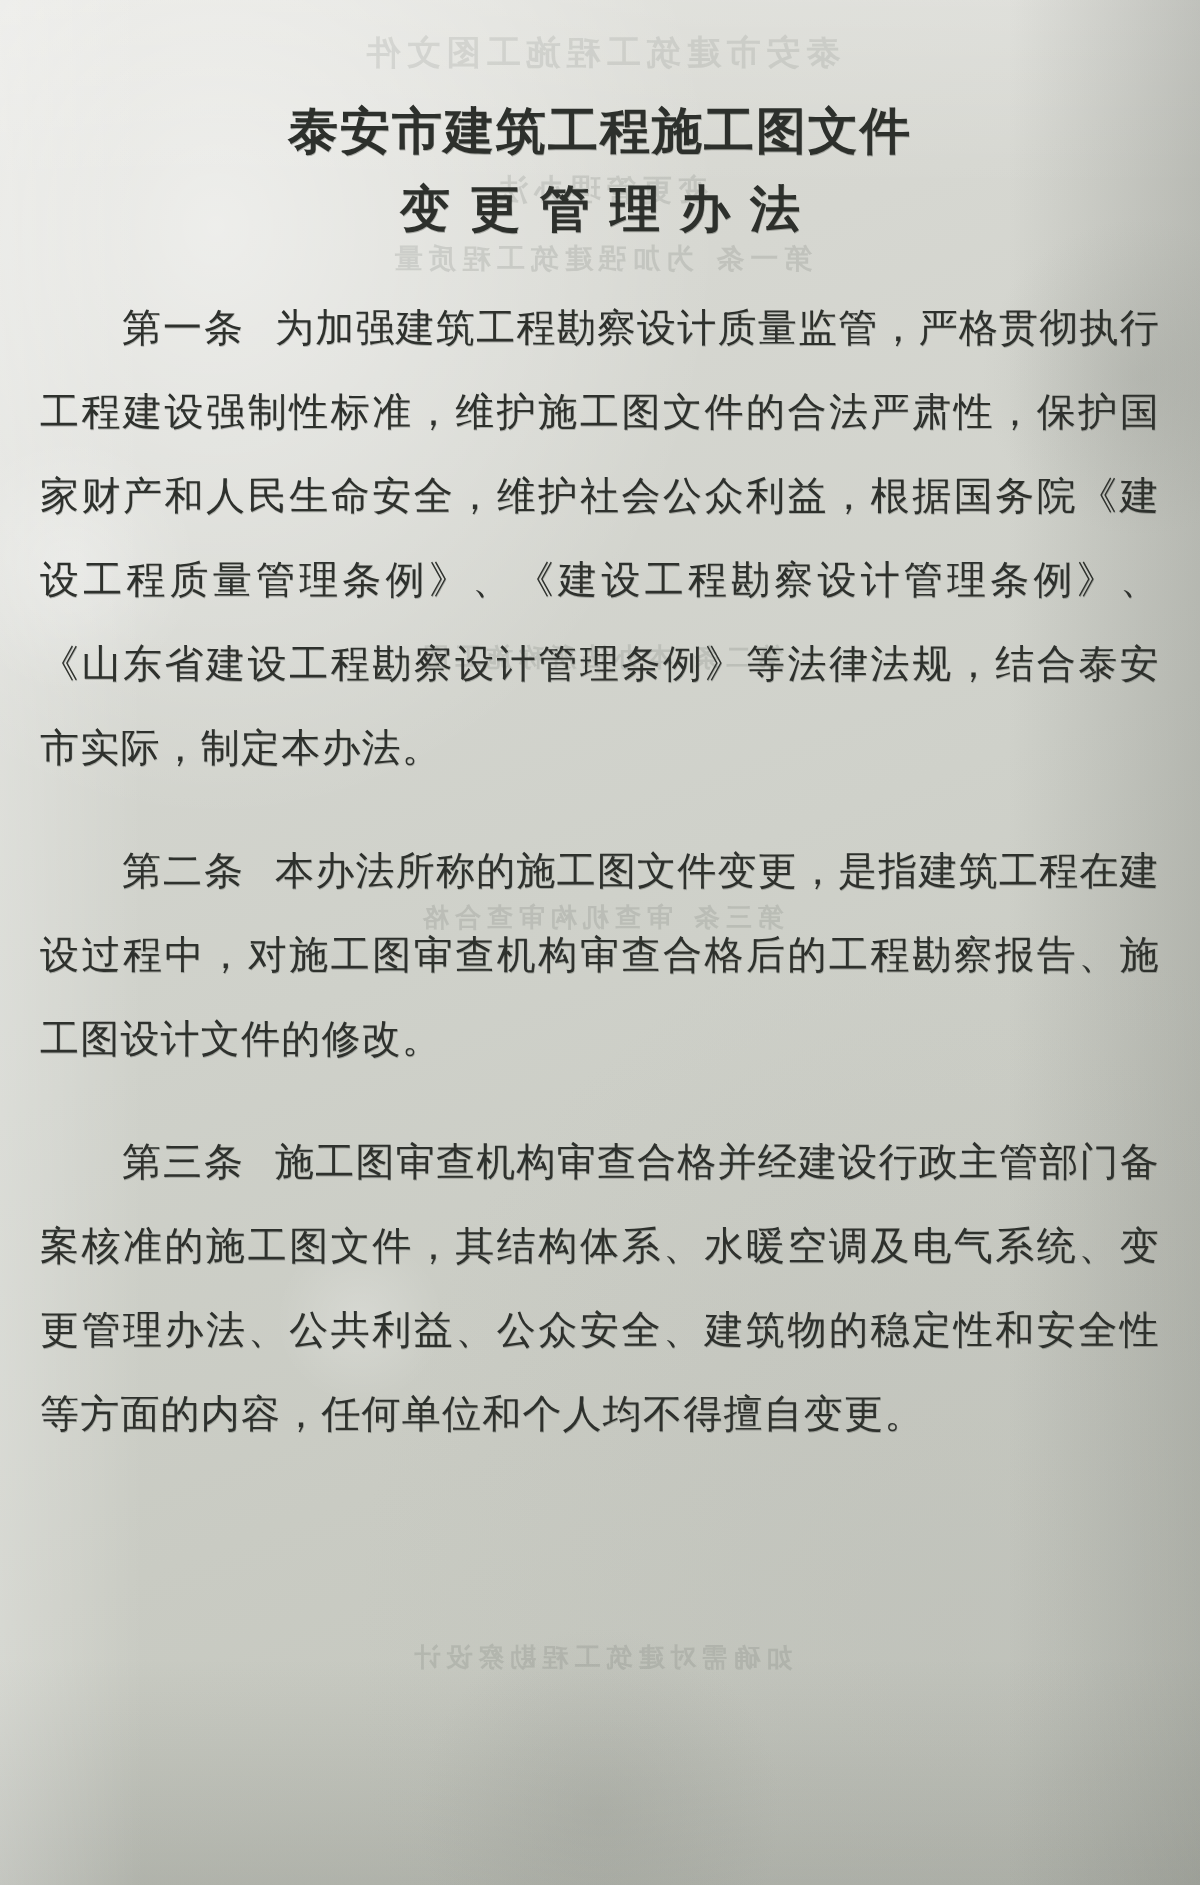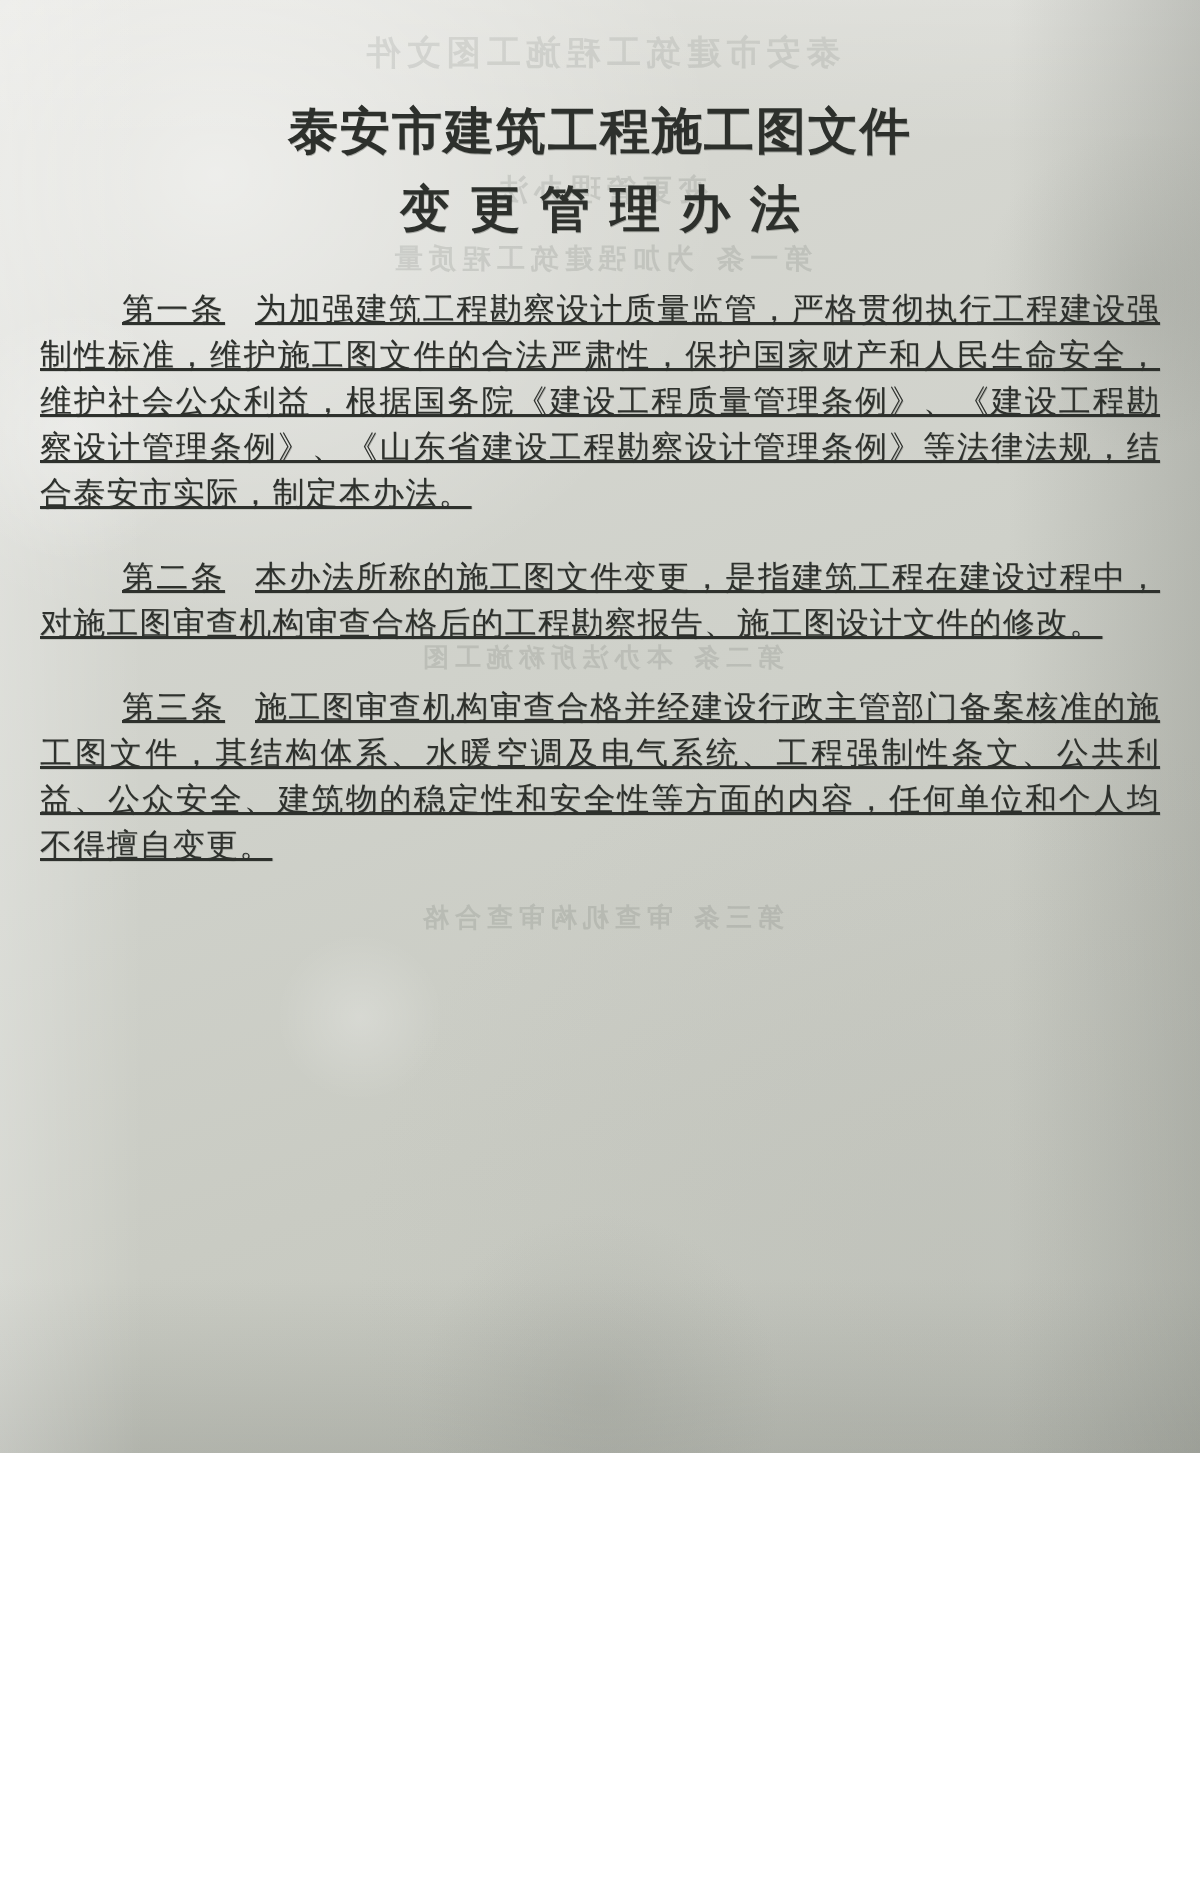--- a/index.html
+++ b/index.html
@@ -3,21 +3,21 @@
 <meta charset="utf-8">
 <style>
   html, body {
     margin: 0;
     padding: 0;
     background: #ffffff;
   }
   #page {
     position: relative;
     width: 1200px;
-    height: 1453px;
+    height: 1885px;
     overflow: hidden;
     background:
       radial-gradient(ellipse 60% 45% at 18% 12%, rgba(255,255,255,0.55) 0%, rgba(255,255,255,0) 70%),
       radial-gradient(ellipse 70% 55% at 80% 88%, rgba(184,186,180,0.40) 0%, rgba(255,255,255,0) 72%),
       linear-gradient(160deg, #dcdcd6 0%, #d6d7d1 22%, #cfd1ca 48%, #c9cbc3 70%, #c2c5bc 100%);
   }
   
   #page::before {
     content: "";
     position: absolute;
@@ -74,29 +74,28 @@
     line-height: 78px;
     letter-spacing: 2px;
     text-shadow: 0.6px 0.6px 0 rgba(60,63,58,0.35);
   }
   .title .line1 { margin-top: 92px; }
   .title .line2 { letter-spacing: 20px; padding-left: 20px; }
 
   .article {
     margin-top: 38px;
     font-family: "DejaVu Serif", "Liberation Serif", serif;
-    font-size: 32px;
-    line-height: 46px;
+    font-size: 39px;
+    line-height: 84px;
     color: #2e312d;
     text-align: justify;
     text-justify: inter-character;
     text-indent: 82px;
     letter-spacing: 1.2px;
     text-shadow: 0.5px 0.5px 0 rgba(60,63,58,0.30);
-    text-decoration: underline;
   }
   .article .head {
     letter-spacing: 2px;
     padding-right: 30px;
   }
   .article.p4 { margin-top: 46px; }
 </style>
 </head>
 <body>
 
@@ -118,18 +117,18 @@
 
     <p class="article p1">
       <span class="head">第一条</span><span>为加强建筑工程勘察设计质量监管，严格贯彻执行工程建设强制性标准，维护施工图文件的合法严肃性，保护国家财产和人民生命安全，维护社会公众利益，根据国务院《建设工程质量管理条例》、《建设工程勘察设计管理条例》、《山东省建设工程勘察设计管理条例》等法律法规，结合泰安市实际，制定本办法。</span>
     </p>
 
     <p class="article p2">
       <span class="head">第二条</span><span>本办法所称的施工图文件变更，是指建筑工程在建设过程中，对施工图审查机构审查合格后的工程勘察报告、施工图设计文件的修改。</span>
     </p>
 
     <p class="article p3">
-      <span class="head">第三条</span><span>施工图审查机构审查合格并经建设行政主管部门备案核准的施工图文件，其结构体系、水暖空调及电气系统、工程强制性条文、公共利益、公众安全、建筑物的稳定性和安全性等方面的内容，任何单位和个人均不得擅自变更。</span>
+      <span class="head">第三条</span><span>施工图审查机构审查合格并经建设行政主管部门备案核准的施工图文件，其结构体系、水暖空调及电气系统、变更管理办法、公共利益、公众安全、建筑物的稳定性和安全性等方面的内容，任何单位和个人均不得擅自变更。</span>
     </p>
 
 
   </div>
 </div>
 
 </body></html>

